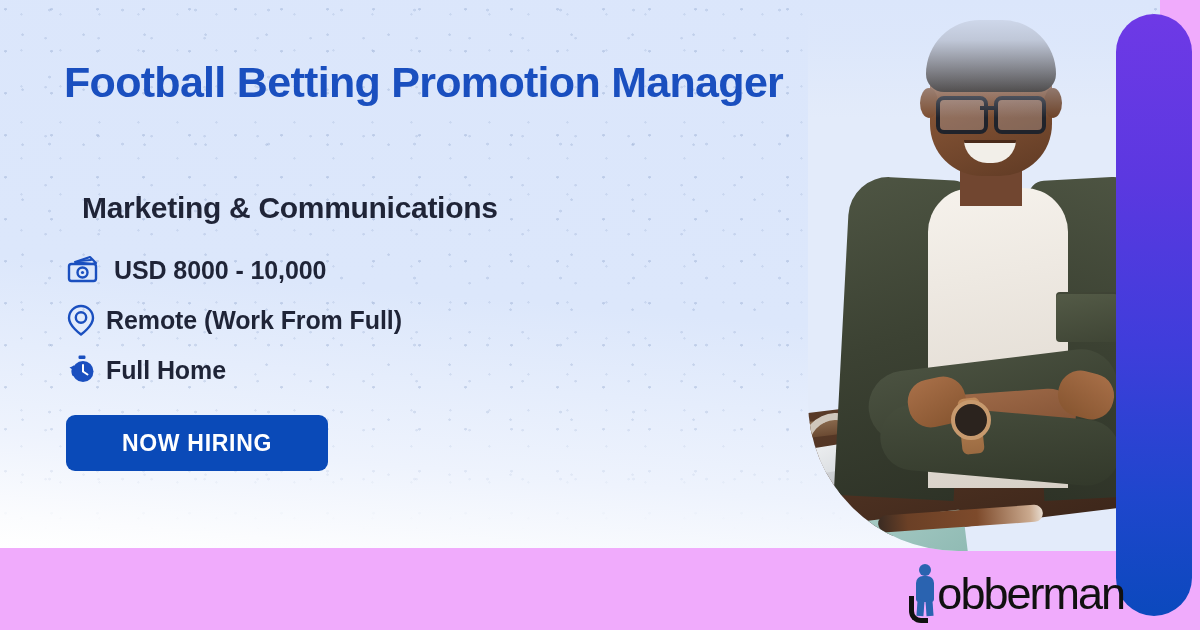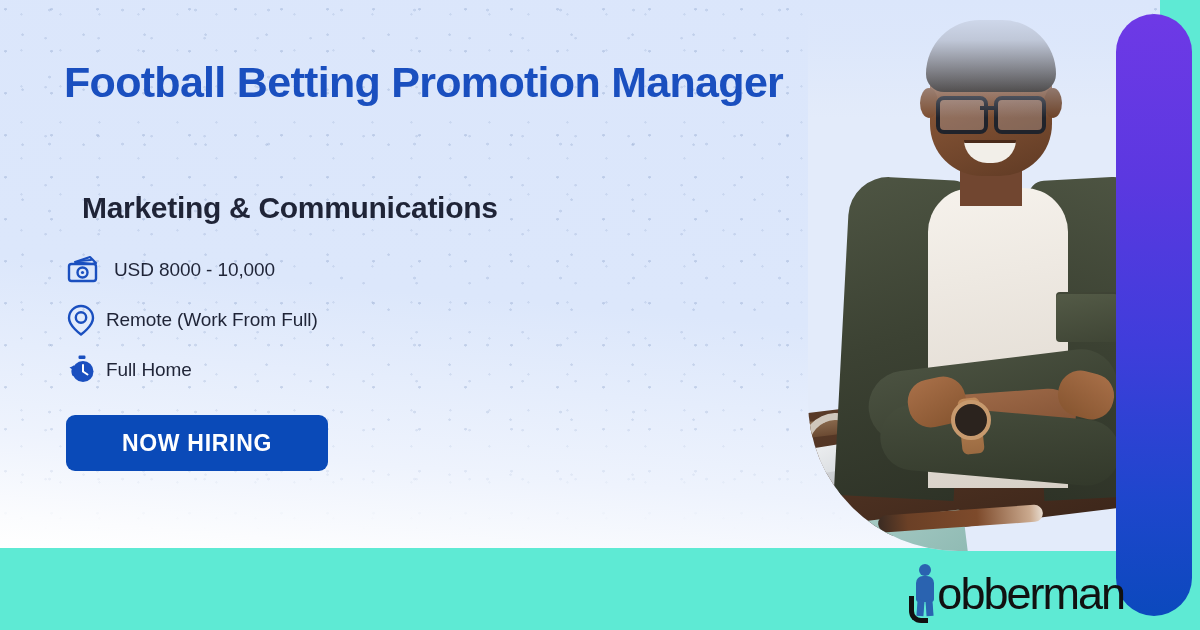--- a/index.html
+++ b/index.html
@@ -5,21 +5,21 @@
   html,body{margin:0;padding:0;}
   body{
     width:1200px;height:630px;
     background:#f0f0f0;
     font-family:"Liberation Sans", sans-serif;
     overflow:hidden;
   }
   #poster{
     position:relative;
     width:1200px;height:630px;
-    background:#5eead4;
+    background:#f0abfc;
     overflow:hidden;
   }
 
   
   .card{
     position:absolute;left:0;top:0;
     width:1160px;height:548px;
     background:linear-gradient(185deg,#dbe6fb 0%,#dce7fb 55%,#eef3fd 82%,#fbfcfe 95%,#ffffff 100%);
     overflow:hidden;
   }
@@ -48,21 +48,21 @@
   }
   .category{
     position:absolute;top:175px;left:2px;
     font-size:30px;font-weight:bold;letter-spacing:-.3px;
     color:#1f2437;margin:16px;
   }
 
   .meta{position:absolute;top:248px;left:2px;width:560px;}
   .meta-row{display:flex;align-items:center;height:44px;margin-bottom:6px;}
   .meta-ico{width:40px;flex:0 0 40px;display:flex;align-items:center;justify-content:flex-start;}
-  .meta-txt{font-size:19px;font-weight:normal;color:#1f2437;letter-spacing:-.1px;white-space:nowrap;}
+  .meta-txt{font-size:25px;font-weight:bold;color:#1f2437;letter-spacing:-.1px;white-space:nowrap;}
   .meta-row.salary .meta-txt{padding-left:8px;}
 
   .cta{
     position:absolute;top:415px;left:2px;
     width:262px;height:56px;
     background:#0a4ab8;border-radius:9px;border:0;
     color:#fff;font-family:"Liberation Sans",sans-serif;
     font-size:23px;font-weight:bold;letter-spacing:.7px;
     display:flex;align-items:center;justify-content:center;
     cursor:pointer;

